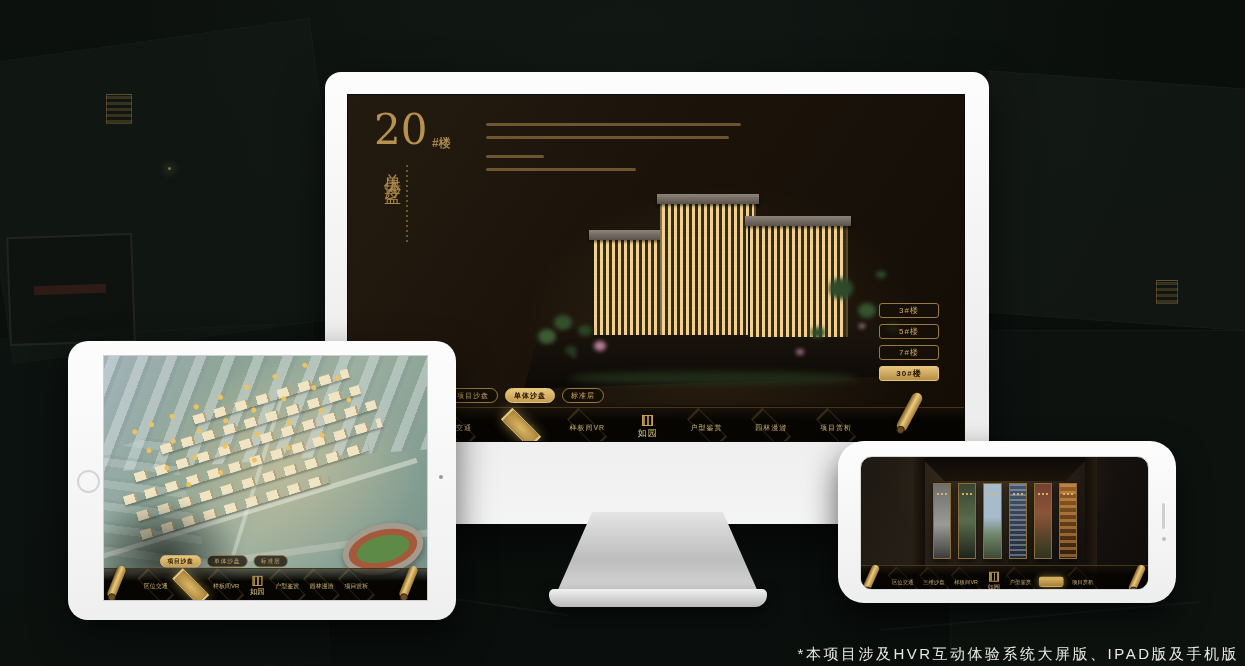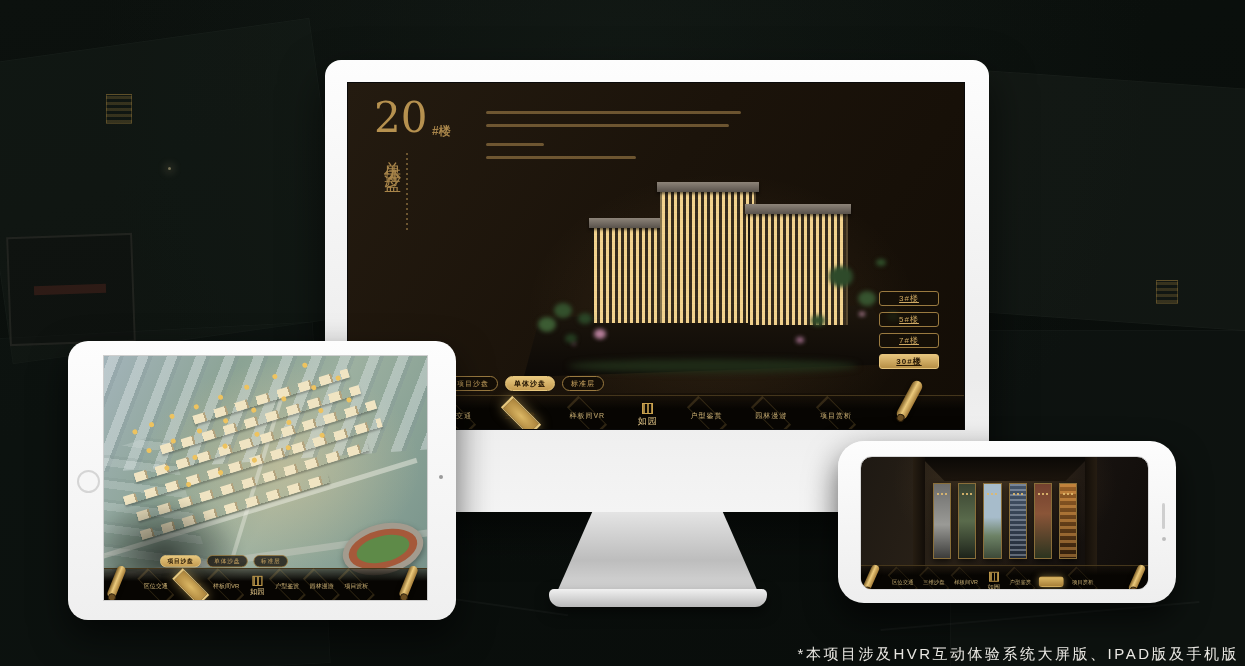--- a/index.html
+++ b/index.html
@@ -21,21 +21,21 @@
   .bg-g1{left:106px;top:94px;width:24px;height:28px;}
   .bg-g2{left:1156px;top:280px;width:20px;height:22px;}
   .bg-star{left:168px;top:167px;width:3px;height:3px;border-radius:50%;background:rgba(225,205,155,.5);box-shadow:0 0 8px 3px rgba(220,200,150,.18);}
   .bg-road1{left:150px;top:585px;width:420px;height:2px;background:rgba(255,255,255,.035);transform:rotate(8deg);}
   .bg-road2{left:880px;top:615px;width:320px;height:2px;background:rgba(255,255,255,.04);transform:rotate(-5deg);}
   
   .main-title{left:0;top:2px;width:100%;text-align:center;color:#f7f7f7;font-size:44px;font-weight:bold;letter-spacing:12px;}
   
   .footnote{right:6px;bottom:2px;color:#e9e7e2;font-size:15px;letter-spacing:2.5px;}
   
-  .monitor-frame{left:325px;top:60px;width:664px;height:452px;background:linear-gradient(180deg,#fdfdfd,#ececec 70%,#f4f4f4);border-radius:16px;box-shadow:0 18px 44px rgba(0,0,0,.6);}
+  .monitor-frame{left:325px;top:72px;width:664px;height:452px;background:linear-gradient(180deg,#fdfdfd,#ececec 70%,#f4f4f4);border-radius:16px;box-shadow:0 18px 44px rgba(0,0,0,.6);}
   .m-screen{left:22px;top:22px;width:616px;height:346px;background:linear-gradient(125deg,#241b10 0%,#1b130a 45%,#130d06 100%);overflow:hidden;border:1px solid #0a0a0a;}
   .m-stand{left:557px;top:512px;width:201px;height:80px;background:linear-gradient(180deg,#e4e4e4,#bdbdbd 60%,#d8d8d8);clip-path:polygon(17.5% 0,82.5% 0,100% 100%,0 100%);}
   .m-base{left:549px;top:589px;width:218px;height:18px;background:linear-gradient(180deg,#f1f1f1,#b9b9b9);border-radius:5px 5px 12px 12px;box-shadow:0 6px 14px rgba(0,0,0,.5);}
   
   .m-num{left:26px;top:14px;color:#b6914f;font-family:"DejaVu Serif",serif;font-size:42px;line-height:1;}
   .m-num-suffix{left:84px;top:40px;color:#a8854a;font-size:12px;font-weight:bold;}
   .m-vert-title{left:34px;top:64px;color:#a8854a;font-family:"DejaVu Serif",serif;font-size:17px;letter-spacing:5px;writing-mode:vertical-rl;}
   .m-vert-en{left:58px;top:70px;width:2px;height:80px;background:repeating-linear-gradient(180deg,rgba(170,135,75,.55) 0 2px,transparent 2px 5px);}
   
   .m-par{background:rgba(190,150,85,.5);height:3px;border-radius:2px;filter:blur(.4px);}
@@ -56,21 +56,21 @@
   .m-btower{left:162px;top:38px;width:92px;height:132px;}
   .m-bwing-r{left:250px;top:60px;width:96px;height:112px;}
   .m-trees-g{left:56px;top:150px;width:18px;height:15px;border-radius:50%;background:#33502c;filter:blur(2px);
     box-shadow:22px 8px 0 -2px #2a4526,-16px 14px 0 0 #3c5c33,8px 28px 0 -3px #243c20,
       278px -34px 0 3px #2e4a2a,304px -12px 0 0 #36532f,330px 6px 0 -3px #2a4022,318px -48px 0 -4px #31512b,255px 10px 0 -2px #2f4b29;}
   .m-trees-p{left:96px;top:176px;width:12px;height:10px;border-radius:50%;background:#b77f9b;filter:blur(2px);
     box-shadow:200px 6px 0 -2px #a06d8a,262px -20px 0 -3px #c08ca4,-26px 10px 0 -4px #9c6b86;}
   .m-hedge{left:70px;top:206px;width:290px;height:14px;border-radius:50%;background:rgba(34,48,26,.85);filter:blur(3px);}
   
   .m-floor-col{left:531px;top:208px;width:60px;display:flex;flex-direction:column;gap:6px;}
-  .m-floor-btn{height:13px;line-height:13px;text-align:center;font-size:8px;color:#cfa963;border:1px solid #9a7a40;border-radius:3px;background:rgba(22,15,7,.7);letter-spacing:1px;text-decoration:underline;}
+  .m-floor-btn{height:13px;line-height:13px;text-align:center;font-size:8px;color:#cfa963;border:1px solid #9a7a40;border-radius:3px;background:rgba(22,15,7,.7);letter-spacing:1px;}
   .m-floor-btn.active{background:linear-gradient(180deg,#e6c47c,#b68f46);color:#241503;font-weight:bold;border-color:#e6c47c;}
   
   .pill-row{display:flex;gap:7px;}
   .pill{height:13px;line-height:13px;padding:0 8px;border:1px solid #9a7a40;border-radius:8px;color:#cfa963;background:rgba(18,12,6,.75);font-size:7px;letter-spacing:1px;}
   .pill.active{background:linear-gradient(180deg,#e8c87e,#c59c52);color:#231402;border-color:#e8c87e;font-weight:bold;}
   .m-tabs{left:100px;top:293px;}
   
   .menu-bar{background:linear-gradient(180deg,rgba(22,16,8,.55),#070502 38%);border-top:1px solid rgba(185,145,75,.35);}
   .m-menu-bar{left:0;top:312px;width:616px;height:34px;}
   .menu-items{position:absolute;display:flex;align-items:center;}

